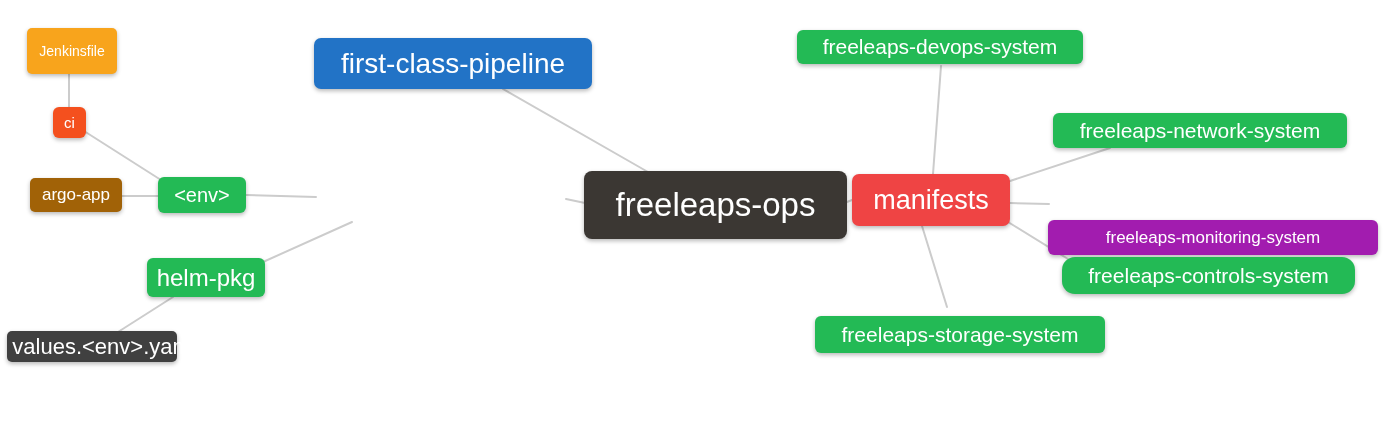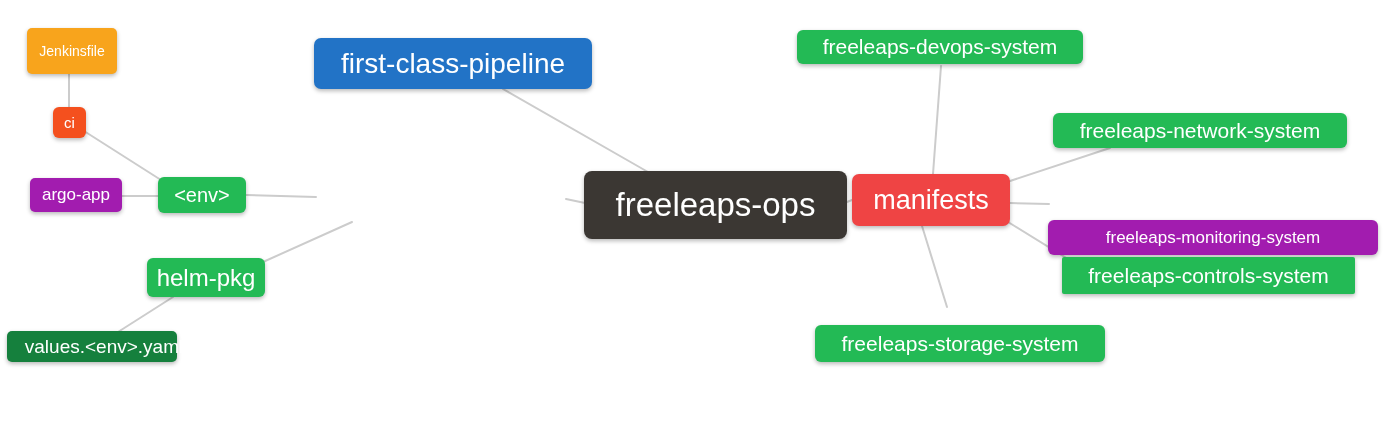--- a/index.html
+++ b/index.html
@@ -54,25 +54,25 @@
       <line x1="847" y1="202" x2="852" y2="200" stroke="#cccccc" stroke-width="2" stroke-linecap="round"></line>
       <line x1="933" y1="174" x2="941" y2="66" stroke="#cccccc" stroke-width="2" stroke-linecap="round"></line>
       <line x1="1010" y1="181" x2="1110" y2="148" stroke="#cccccc" stroke-width="2" stroke-linecap="round"></line>
       <line x1="1010" y1="203" x2="1049" y2="204" stroke="#cccccc" stroke-width="2" stroke-linecap="round"></line>
       <line x1="1008" y1="222" x2="1068" y2="259" stroke="#cccccc" stroke-width="2" stroke-linecap="round"></line>
       <line x1="922" y1="226" x2="947" y2="307" stroke="#cccccc" stroke-width="2" stroke-linecap="round"></line>
     </svg>
 
 <div class="node" style="left: 27px; top: 28px; width: 90px; height: 46px; font-size: 14px; border-radius: 5px; background: rgb(248, 164, 28);">Jenkinsfile</div>
     <div class="node" style="left: 53px; top: 107px; width: 33px; height: 31px; font-size: 15px; border-radius: 6px; background: rgb(244, 80, 30);">ci</div>
-    <div class="node" style="left: 30px; top: 178px; width: 92px; height: 34px; font-size: 17px; border-radius: 5px; background: #a21caf;">argo-app</div>
+    <div class="node" style="left: 30px; top: 178px; width: 92px; height: 34px; font-size: 17px; border-radius: 5px; background: #a16207;">argo-app</div>
     <div class="node" style="left: 158px; top: 177px; width: 88px; height: 36px; font-size: 20px; border-radius: 6px; background: rgb(35, 186, 85);">&lt;env&gt;</div>
     <div class="node" style="left: 314px; top: 38px; width: 278px; height: 51px; font-size: 28px; border-radius: 7px; background: rgb(34, 115, 198);">first-class-pipeline</div>
     <div class="node" style="left: 584px; top: 171px; width: 263px; height: 68px; font-size: 33px; border-radius: 8px; background: rgb(59, 55, 51);">freeleaps-ops</div>
     <div class="node" style="left: 852px; top: 174px; width: 158px; height: 52px; font-size: 27px; border-radius: 7px; background: #ef4444;">manifests</div>
     <div class="node" style="left: 147px; top: 258px; width: 118px; height: 39px; font-size: 24px; border-radius: 6px; background: rgb(35, 186, 85);">helm-pkg</div>
-    <div class="node" style="left: 7px; top: 331px; width: 170px; height: 31px; font-size: 19px; border-radius: 5px; background: #15803d; padding-left: 24px;">values.&lt;env&gt;.yaml</div>
+    <div class="node" style="left: 7px; top: 331px; width: 170px; height: 31px; font-size: 22px; border-radius: 5px; background: #404040; padding-left: 24px;">values.&lt;env&gt;.yaml</div>
     <div class="node" style="left: 797px; top: 30px; width: 286px; height: 34px; font-size: 21px; border-radius: 6px; background: rgb(35, 186, 85);">freeleaps-devops-system</div>
     <div class="node" style="left: 1053px; top: 113px; width: 294px; height: 35px; font-size: 21px; border-radius: 6px; background: rgb(35, 186, 85);">freeleaps-network-system</div>
     <div class="node" style="left: 1048px; top: 186px; width: 330px; height: 35px; font-size: 17px; border-radius: 6px; background: #a21caf; margin-top: 34px;">freeleaps-monitoring-system</div>
-    <div class="node" style="left: 1062px; top: 257px; width: 293px; height: 37px; font-size: 21px; border-radius: 2px; background: rgb(35, 186, 85);">freeleaps-controls-system</div>
-    <div class="node" style="left: 815px; top: 325px; width: 290px; height: 37px; font-size: 21px; border-radius: 6px; background: rgb(35, 186, 85);">freeleaps-storage-system</div>
+    <div class="node" style="left: 1062px; top: 257px; width: 293px; height: 37px; font-size: 21px; border-radius: 13px; background: rgb(35, 186, 85);">freeleaps-controls-system</div>
+    <div class="node" style="left: 815px; top: 316px; width: 290px; height: 37px; font-size: 21px; border-radius: 6px; background: rgb(35, 186, 85);">freeleaps-storage-system</div>
   </div>
 
 </body></html>

